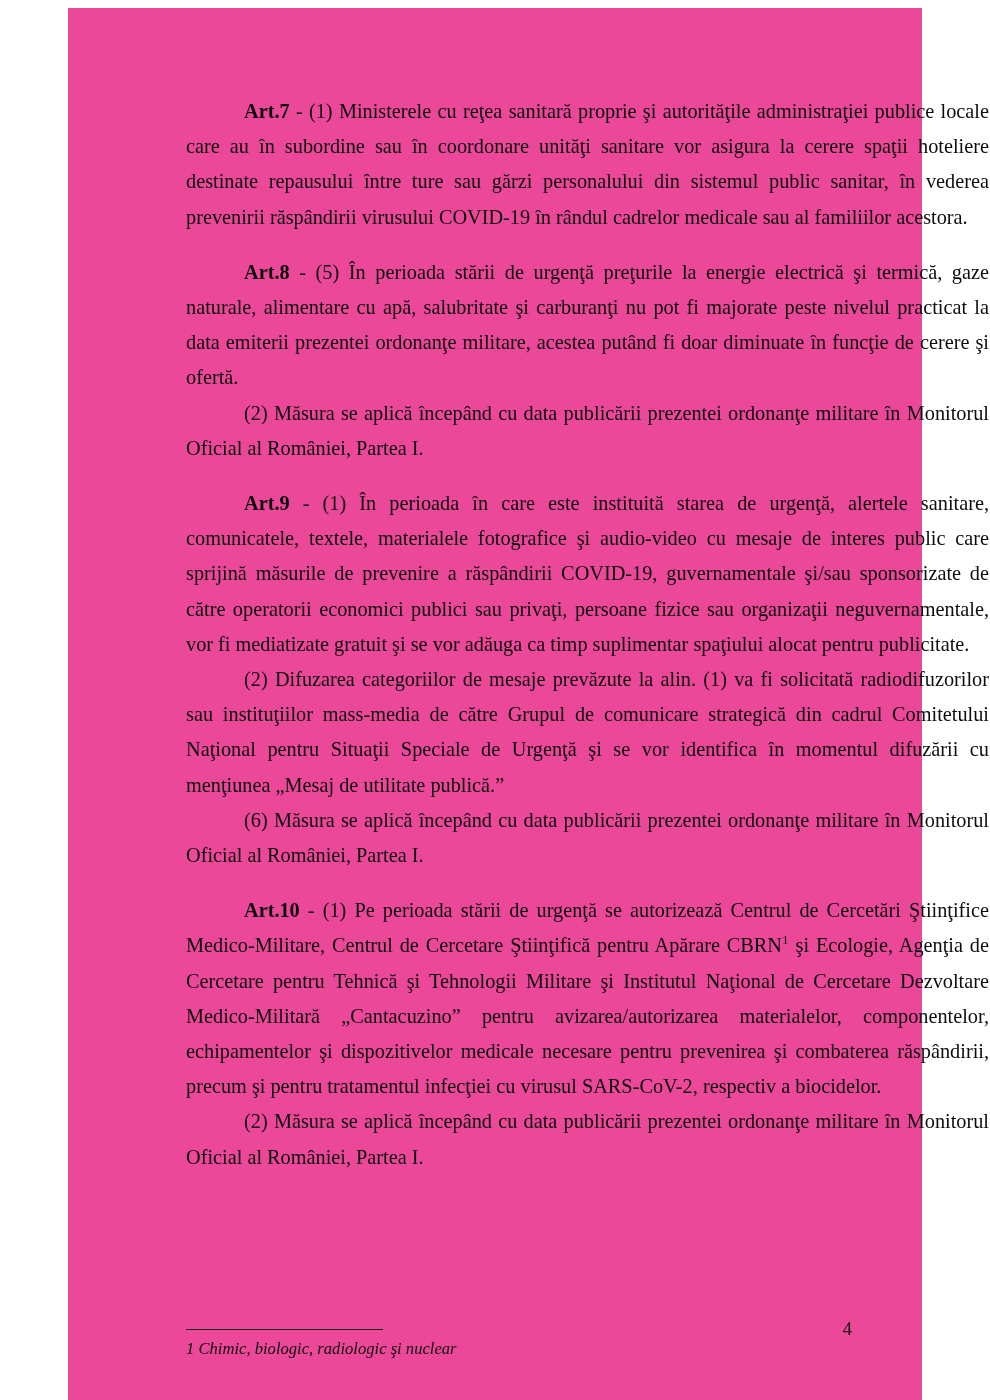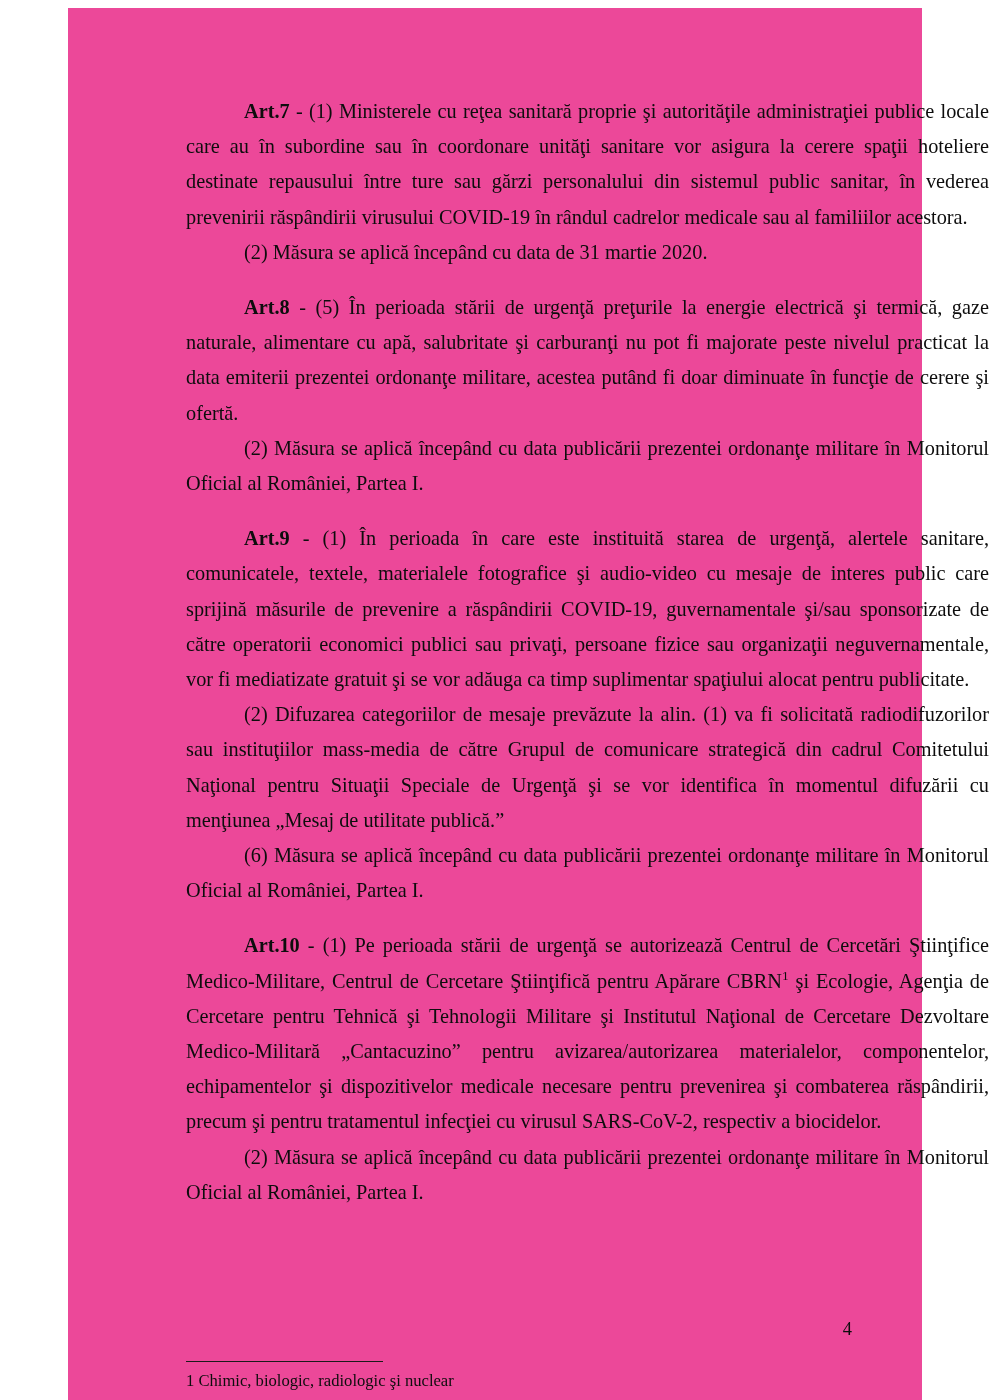--- a/index.html
+++ b/index.html
@@ -39,22 +39,23 @@
     height: 20px;
   }
   .sup {
     font-size: 0.66em;
     vertical-align: super;
     line-height: 0;
   }
   .footnote-area {
     position: absolute;
     left: 118px;
-    top: 1353px;
+    top: 1321px;
     width: 803px;
+    font-style: italic;
   }
   .footnote-rule {
     width: 197px;
     height: 0;
     border-top: 1.3px solid #1a1a1a;
     margin: 0 0 8px 0;
   }
   .footnote-text {
     font-size: 16.6px;
     line-height: 22px;
@@ -69,21 +70,20 @@
     line-height: 22px;
   }
 </style>
 </head>
 <body>
 
 <div class="page">
   <div class="content">
 
     <p class="para"><span class="art-label">Art.7</span><span> - (1) Ministerele cu reţea sanitară proprie şi autorităţile administraţiei publice locale care au în subordine sau în coordonare unităţi sanitare vor asigura la cerere spaţii hoteliere destinate repausului între ture sau gărzi personalului din sistemul public sanitar, în vederea prevenirii răspândirii virusului COVID-19 în rândul cadrelor medicale sau al familiilor acestora.</span></p>
-    <p class="para">(2) Măsura se aplică începând cu data de 31 martie 2020.</p>
 
     <div class="gap"></div>
 
     <p class="para"><span class="art-label">Art.8</span><span> - (5) În perioada stării de urgenţă preţurile la energie electrică şi termică, gaze naturale, alimentare cu apă, salubritate şi carburanţi nu pot fi majorate peste nivelul practicat la data emiterii prezentei ordonanţe militare, acestea putând fi doar diminuate în funcţie de cerere şi ofertă.</span></p>
     <p class="para">(2) Măsura se aplică începând cu data publicării prezentei ordonanţe militare în Monitorul Oficial al României, Partea I.</p>
 
     <div class="gap"></div>
 
     <p class="para"><span class="art-label">Art.9</span><span> - (1) În perioada în care este instituită starea de urgenţă, alertele sanitare, comunicatele, textele, materialele fotografice şi audio-video cu mesaje de interes public care sprijină măsurile de prevenire a răspândirii COVID-19, guvernamentale şi/sau sponsorizate de către operatorii economici publici sau privaţi, persoane fizice sau organizaţii neguvernamentale, vor fi mediatizate gratuit şi se vor adăuga ca timp suplimentar spaţiului alocat pentru publicitate.</span></p>
     <p class="para">(2) Difuzarea categoriilor de mesaje prevăzute la alin. (1) va fi solicitată radiodifuzorilor sau instituţiilor mass-media de către Grupul de comunicare strategică din cadrul Comitetului Naţional pentru Situaţii Speciale de Urgenţă şi se vor identifica în momentul difuzării cu menţiunea „Mesaj de utilitate publică.”</p>

